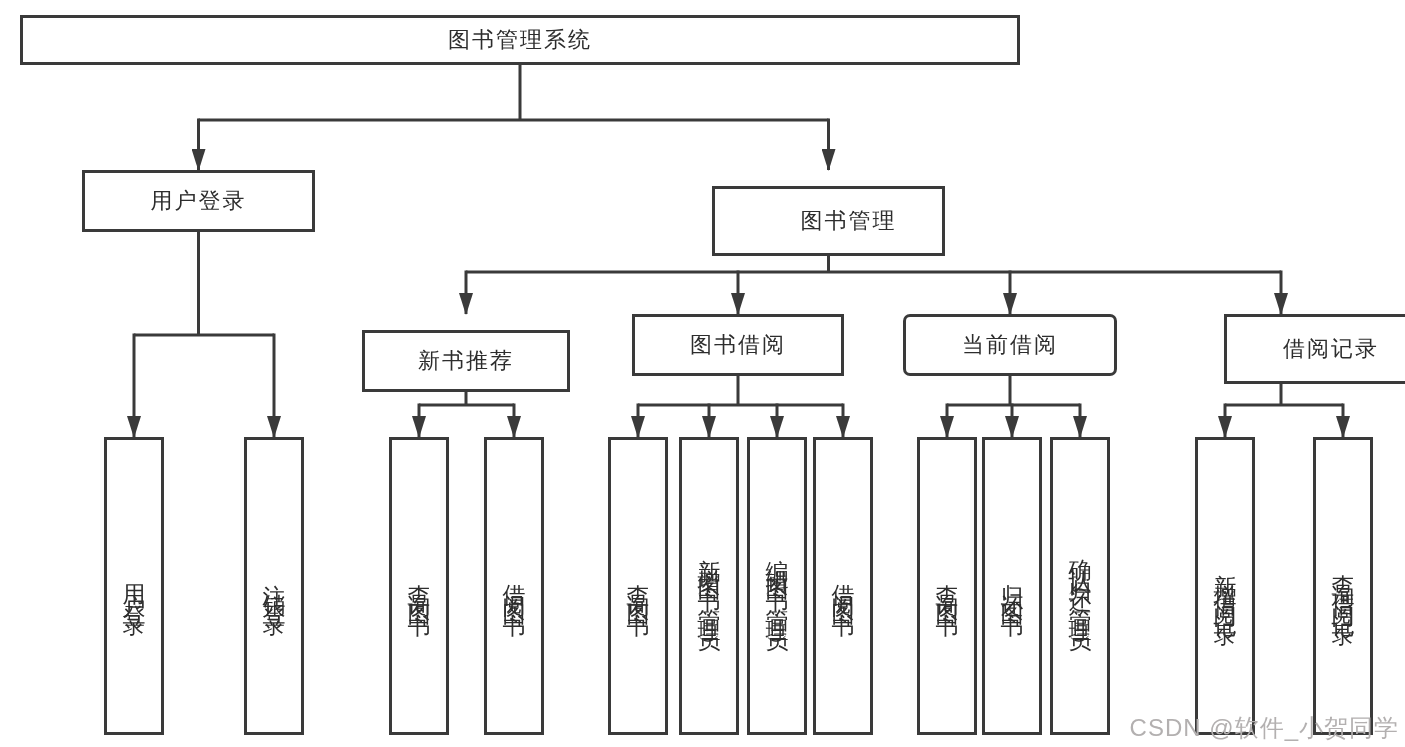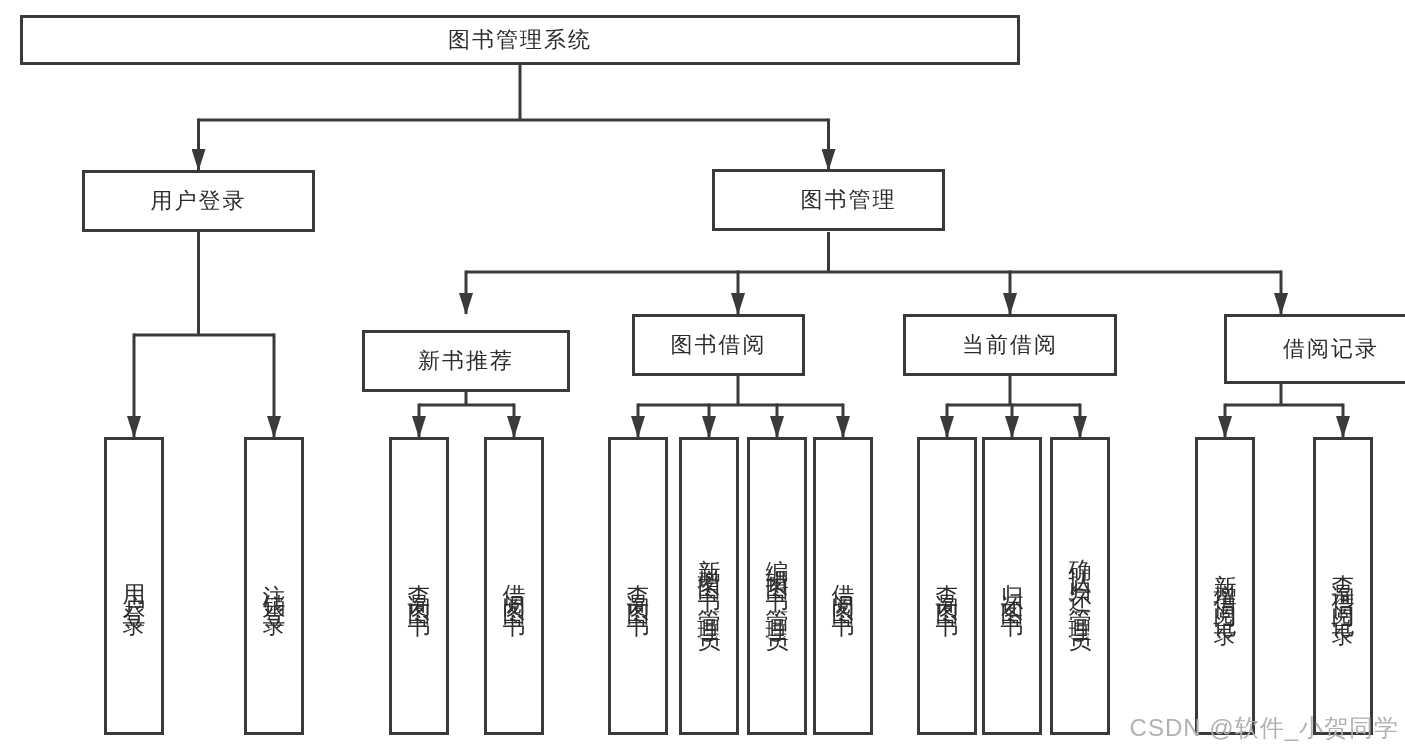--- a/index.html
+++ b/index.html
@@ -108,25 +108,25 @@
     <g stroke="#3a3a3a" stroke-width="3" fill="none">
       <path d="M1281,376 V406.5 M1225,405 H1343"></path>
       <path d="M1225,403.5 V437" marker-end="url(#arrow)"></path>
       <path d="M1343,403.5 V437" marker-end="url(#arrow)"></path>
     </g>
   </svg>
 
   <div class="node h" style="left:20px;top:15px;width:1000px;height:50px;">图书管理系统</div>
 
   <div class="node h" style="left:82px;top:170px;width:233px;height:62px;">用户登录</div>
-  <div class="node h" style="left:712px;top:169px;width:233px;height:62px;padding-left:40px;">图书管理</div>
+  <div class="node h" style="left:712px;top:186px;width:233px;height:70px;padding-left:40px;">图书管理</div>
 
   <div class="node h" style="left:362px;top:314px;width:208px;height:62px;margin-top:16px;">新书推荐</div>
-  <div class="node h" style="left:632px;top:314px;width:173px;height:62px;">图书借阅</div>
-  <div class="node h" style="left:903px;top:314px;width:214px;height:62px;">当前借阅</div>
+  <div class="node h" style="left:632px;top:314px;width:212px;height:62px;">图书借阅</div>
+  <div class="node h" style="left:903px;top:314px;width:214px;height:62px;border-radius:7px;">当前借阅</div>
   <div class="node h" style="left:1224px;top:314px;width:214px;height:70px;">借阅记录</div>
 
   <div class="node leaf" style="left:104px;">用户登录</div>
   <div class="node leaf" style="left:244px;">注销登录</div>
 
   <div class="node leaf" style="left:389px;">查询图书</div>
   <div class="node leaf" style="left:484px;">借阅图书</div>
 
   <div class="node leaf" style="left:608px;">查询图书</div>
   <div class="node leaf" style="left:679px;">新增图书（管理员）</div>

